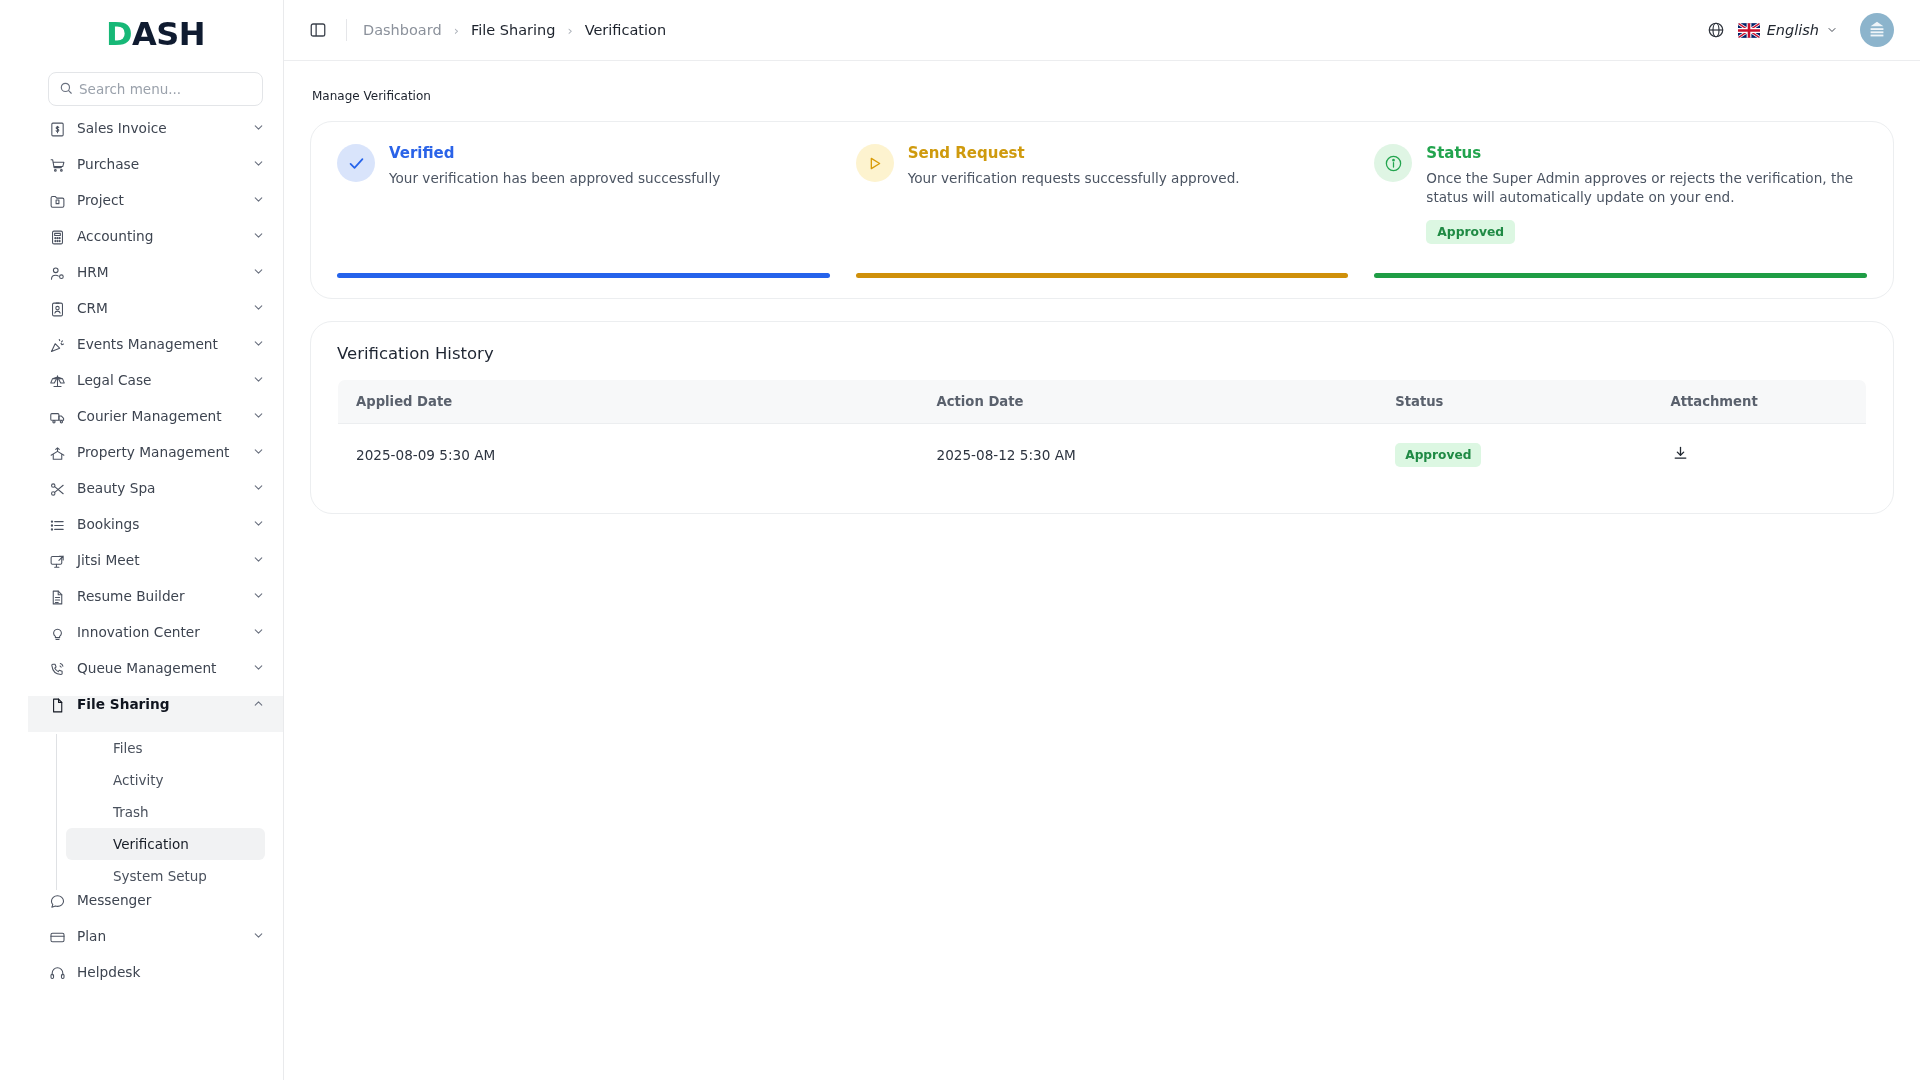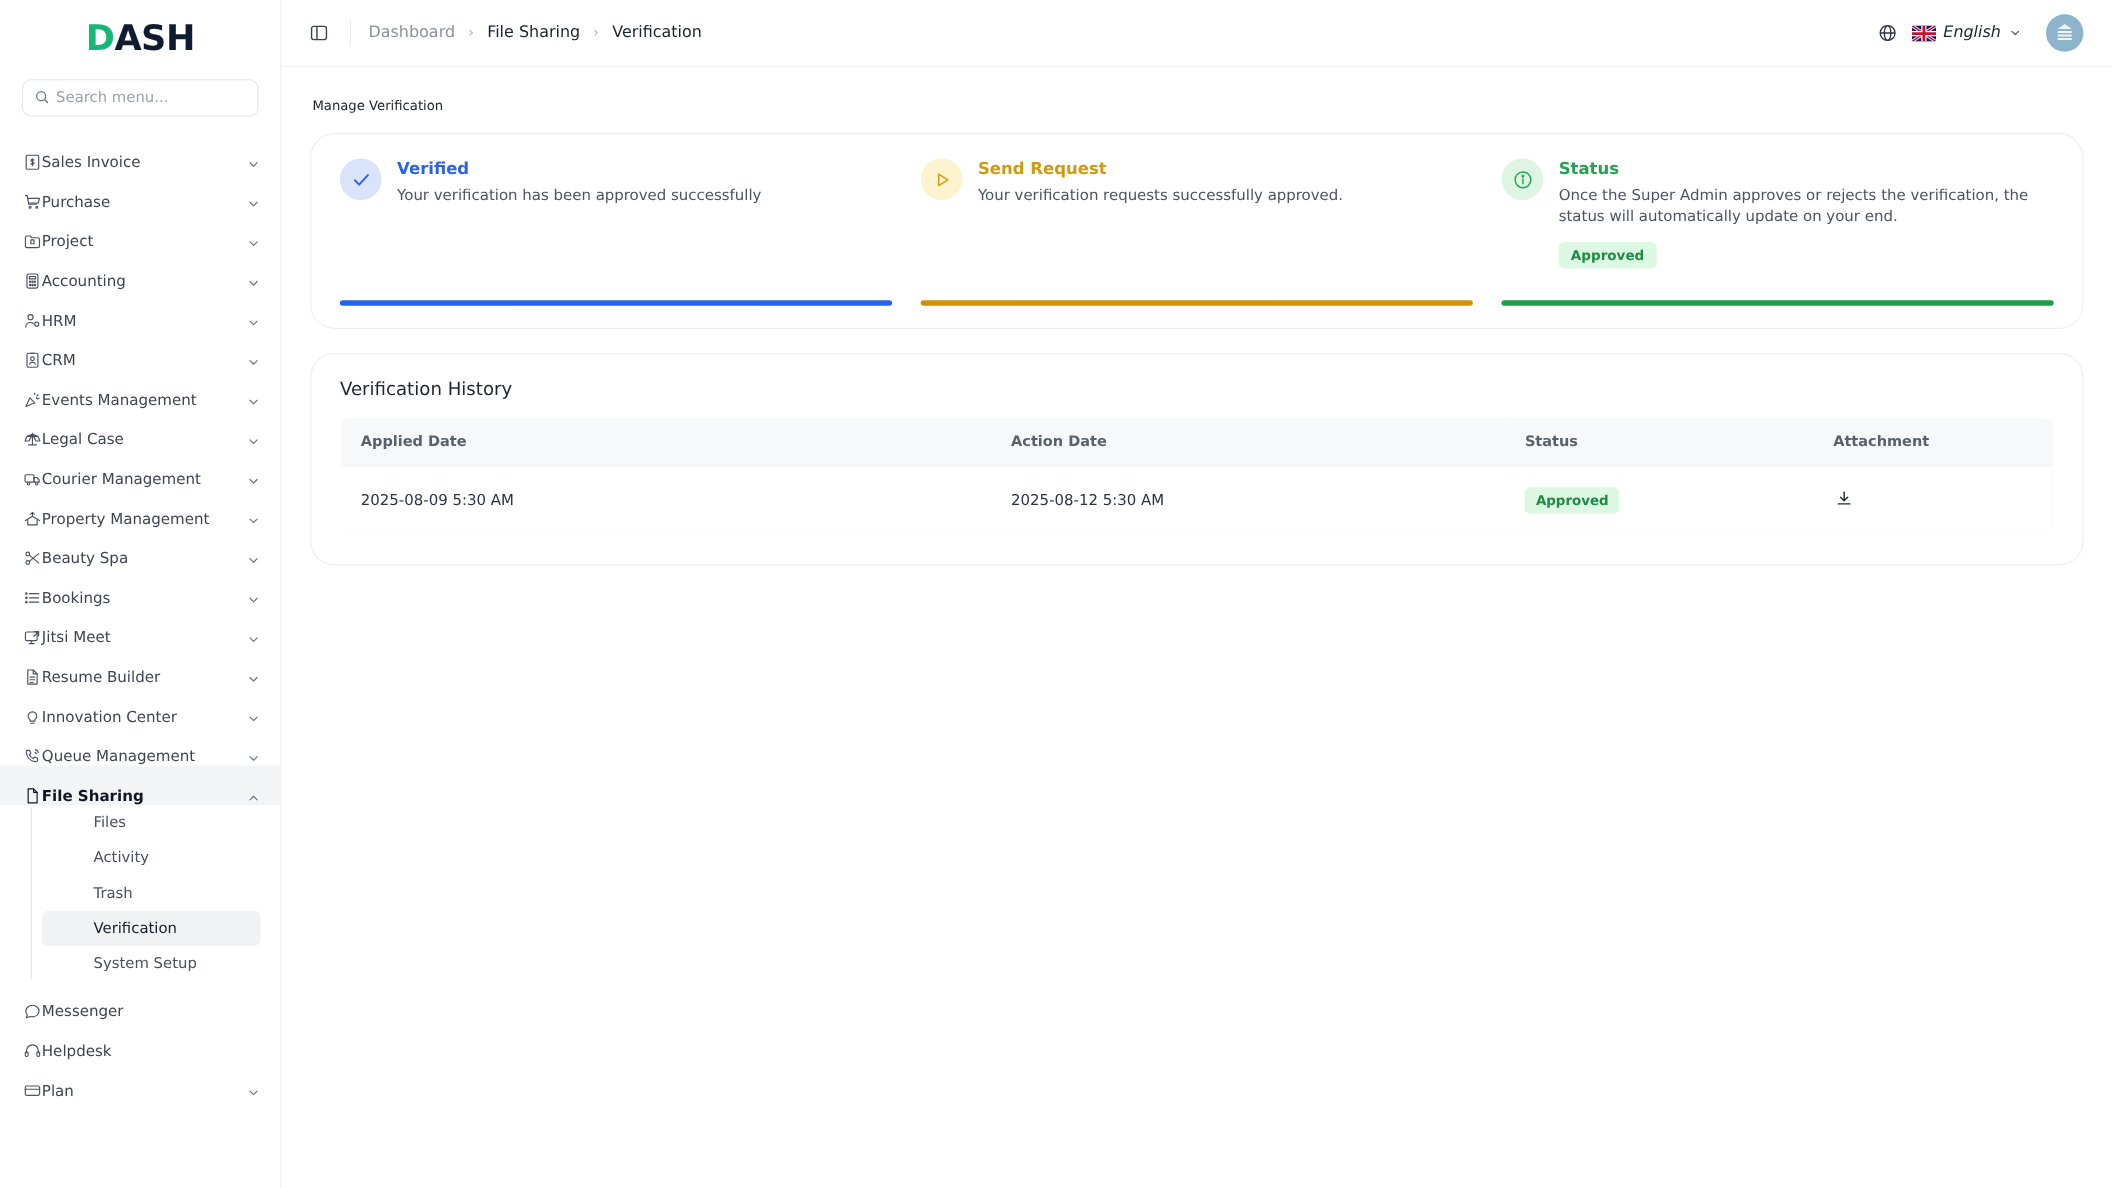--- a/index.html
+++ b/index.html
@@ -12,20 +12,21 @@
   .app { display: flex; width: 1920px; height: 1080px; }
 
   
   .sidebar {
     width: 256px; height: 1080px;
     background: #ffffff;
     border-right: 1px solid #e9eaec;
     display: flex; flex-direction: column;
     flex: 0 0 256px;
     overflow: hidden;
+    margin-left: 28px;
   }
   .logo-wrap {
     height: 60px; display: flex; align-items: center; justify-content: center;
     padding-top: 8px;
   }
   .logo { font-size: 32px; font-weight: 800; letter-spacing: -0.5px; line-height: 1; }
   .logo .d { color: #17b877; }
   .logo .ash { color: #0f1b30; }
 
   .search-box {
@@ -41,22 +42,23 @@
     border: none; outline: none;
     font-size: 13.5px; color: #6b7280;
     font-family: "DejaVu Sans", "Liberation Sans", sans-serif;
     width: 100%; background: transparent;
   }
   .search-box input::placeholder { color: #9aa1ab; }
 
   .menu { flex: 1; overflow: hidden; padding-top: 4px; }
   .menu-item {
     height: 36px;
-    display: flex; align-items: flex-end;
+    display: flex; align-items: flex-start;
     padding: 0 18px 0 20px;
+    gap: 11px;
     cursor: pointer;
     color: #3d4450;
     font-size: 13.7px;
     position: relative;
   }
   .menu-item .ico { width: 18px; height: 18px; flex: 0 0 18px; display: flex; align-items: center; justify-content: center; color: #4b5260; }
   .menu-item .ico svg { width: 17px; height: 17px; display: block; }
   .menu-item .label { flex: 1; white-space: nowrap; }
   .menu-item .chev { width: 14px; height: 14px; color: #6b7280; display: flex; align-items: center; justify-content: center; }
   .menu-item.active {
@@ -478,40 +480,40 @@
           <span class="ico">
             <svg viewBox="0 0 24 24" fill="none" stroke="currentColor" stroke-width="1.5" stroke-linecap="round" stroke-linejoin="round">
               <path d="M20.5 11.5c0 4.1-3.8 7.4-8.5 7.4-1 0-2-.2-2.9-.5L4 20l1.4-3.6A7 7 0 0 1 3.5 11.5C3.5 7.4 7.3 4 12 4s8.5 3.4 8.5 7.5z"></path>
             </svg>
           </span>
           <span class="label">Messenger</span>
         </div>
         <div class="menu-item">
           <span class="ico">
             <svg viewBox="0 0 24 24" fill="none" stroke="currentColor" stroke-width="1.5" stroke-linecap="round" stroke-linejoin="round">
+              <rect x="2.8" y="6" width="18.4" height="12" rx="2.2"></rect>
+              <path d="M2.8 10.2h18.4"></path>
+            </svg>
+          </span>
+          <span class="label">Plan</span>
+          <span class="chev">
+            <svg width="13" height="13" viewBox="0 0 24 24" fill="none" stroke="currentColor" stroke-width="2" stroke-linecap="round" stroke-linejoin="round">
+              <polyline points="6,9 12,15 18,9"></polyline>
+            </svg>
+          </span>
+        </div>
+        <div class="menu-item">
+          <span class="ico">
+            <svg viewBox="0 0 24 24" fill="none" stroke="currentColor" stroke-width="1.5" stroke-linecap="round" stroke-linejoin="round">
               <path d="M4.5 14v-2.5a7.5 7.5 0 0 1 15 0V14"></path>
               <rect x="2.8" y="13" width="3.6" height="6" rx="1.6"></rect>
               <rect x="17.6" y="13" width="3.6" height="6" rx="1.6"></rect>
             </svg>
           </span>
           <span class="label">Helpdesk</span>
-        </div>
-        <div class="menu-item">
-          <span class="ico">
-            <svg viewBox="0 0 24 24" fill="none" stroke="currentColor" stroke-width="1.5" stroke-linecap="round" stroke-linejoin="round">
-              <rect x="2.8" y="6" width="18.4" height="12" rx="2.2"></rect>
-              <path d="M2.8 10.2h18.4"></path>
-            </svg>
-          </span>
-          <span class="label">Plan</span>
-          <span class="chev">
-            <svg width="13" height="13" viewBox="0 0 24 24" fill="none" stroke="currentColor" stroke-width="2" stroke-linecap="round" stroke-linejoin="round">
-              <polyline points="6,9 12,15 18,9"></polyline>
-            </svg>
-          </span>
         </div>
       </nav>
   </aside>
 
   <div class="main">
 
     <header class="topbar">
       <span class="collapse-btn">
         <svg width="18" height="18" viewBox="0 0 24 24" fill="none" stroke="currentColor" stroke-width="1.7">
             <rect x="3" y="4" width="18" height="16" rx="2.5"></rect>

